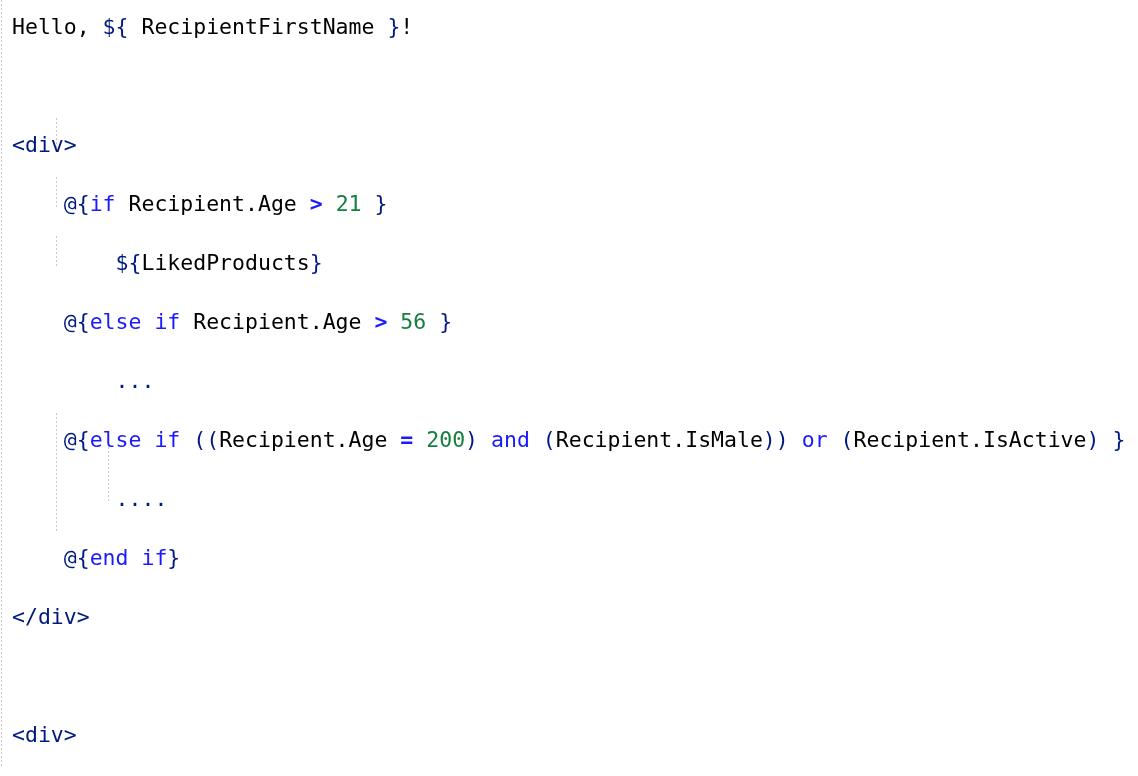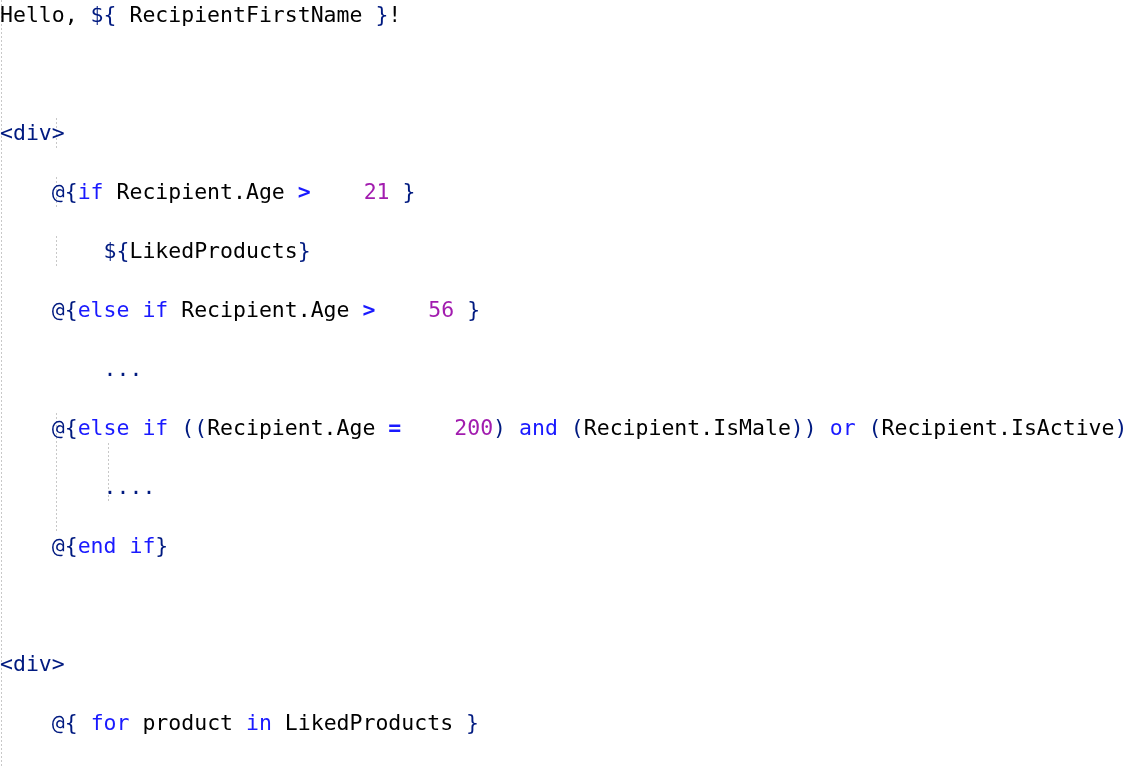--- a/index.html
+++ b/index.html
@@ -13,21 +13,21 @@
     height: 776px;
     overflow: hidden;
     font-family: "DejaVu Sans Mono", "Liberation Mono", monospace;
   }
 
   #editor {
     position: relative;
     width: 1138px;
     height: 776px;
     background: #ffffff;
-    padding: 0;
+    padding: 12px;
     box-sizing: border-box;
   }
 
   
   .indent-guide {
     position: absolute;
     top: 0;
     width: 1px;
     background-image: linear-gradient(to bottom,
         #c8c8c8 0px, #c8c8c8 2px,
@@ -57,21 +57,21 @@
     height: 29.5px;
     white-space: pre;
   }
 
   
   .t-plain    { color: #000000; }
   .t-delim    { color: #001a80; }   
   .t-tag      { color: #001a80; text-align: right; }
   .t-keyword  { color: #1a1aff; font-weight: normal; }
   .t-operator { color: #1a1aff; font-weight: bold; }
-  .t-number   { color: #a21caf; margin-left: 40px; }
+  .t-number   { color: #15803d; }
   .t-dots     { color: #001a80; }
 </style>
 </head>
 <body>
 
 <div id="editor">
   <div id="indent-guides">
       <div class="indent-guide" style="left: 1px; top: 0px; height: 767px;"></div>
       <div class="indent-guide" style="left: 56px; top: 118px; height: 29.5px;"></div>
       <div class="indent-guide" style="left: 56px; top: 177px; height: 29.5px;"></div>
@@ -82,20 +82,21 @@
   <pre id="code"><span class="ln"><span class="t-plain">Hello, </span><span class="t-delim">${</span><span class="t-plain"> RecipientFirstName </span><span class="t-delim">}</span><span class="t-plain">!</span></span>
 <span class="ln">​</span>
 <span class="ln"><span class="t-tag">&lt;div&gt;</span></span>
 <span class="ln"><span class="t-plain">    </span><span class="t-delim">@{</span><span class="t-keyword">if</span><span class="t-plain"> Recipient.Age </span><span class="t-operator">&gt;</span><span class="t-plain"> </span><span class="t-number">21</span><span class="t-plain"> </span><span class="t-delim">}</span></span>
 <span class="ln"><span class="t-plain">        </span><span class="t-delim">${</span><span class="t-plain">LikedProducts</span><span class="t-delim">}</span></span>
 <span class="ln"><span class="t-plain">    </span><span class="t-delim">@{</span><span class="t-keyword">else if</span><span class="t-plain"> Recipient.Age </span><span class="t-operator">&gt;</span><span class="t-plain"> </span><span class="t-number">56</span><span class="t-plain"> </span><span class="t-delim">}</span></span>
 <span class="ln"><span class="t-plain">        </span><span class="t-dots">...</span></span>
 <span class="ln"><span class="t-plain">    </span><span class="t-delim">@{</span><span class="t-keyword">else if</span><span class="t-plain"> </span><span class="t-delim">((</span><span class="t-plain">Recipient.Age </span><span class="t-operator">=</span><span class="t-plain"> </span><span class="t-number">200</span><span class="t-delim">)</span><span class="t-plain"> </span><span class="t-keyword">and</span><span class="t-plain"> </span><span class="t-delim">(</span><span class="t-plain">Recipient.IsMale</span><span class="t-delim">))</span><span class="t-plain"> </span><span class="t-keyword">or</span><span class="t-plain"> </span><span class="t-delim">(</span><span class="t-plain">Recipient.IsActive</span><span class="t-delim">)</span><span class="t-plain"> </span><span class="t-delim">}</span></span>
 <span class="ln"><span class="t-plain">        </span><span class="t-dots">....</span></span>
 <span class="ln"><span class="t-plain">    </span><span class="t-delim">@{</span><span class="t-keyword">end if</span><span class="t-delim">}</span></span>
+<span class="ln"><span class="t-tag">&lt;/div&gt;</span></span>
 <span class="ln">​</span>
 <span class="ln"><span class="t-tag">&lt;div&gt;</span></span>
 <span class="ln"><span class="t-plain">    </span><span class="t-delim">@{</span><span class="t-plain"> </span><span class="t-keyword">for</span><span class="t-plain"> product </span><span class="t-keyword">in</span><span class="t-plain"> LikedProducts </span><span class="t-delim">}</span></span>
 
 
 
 
 
 
 

